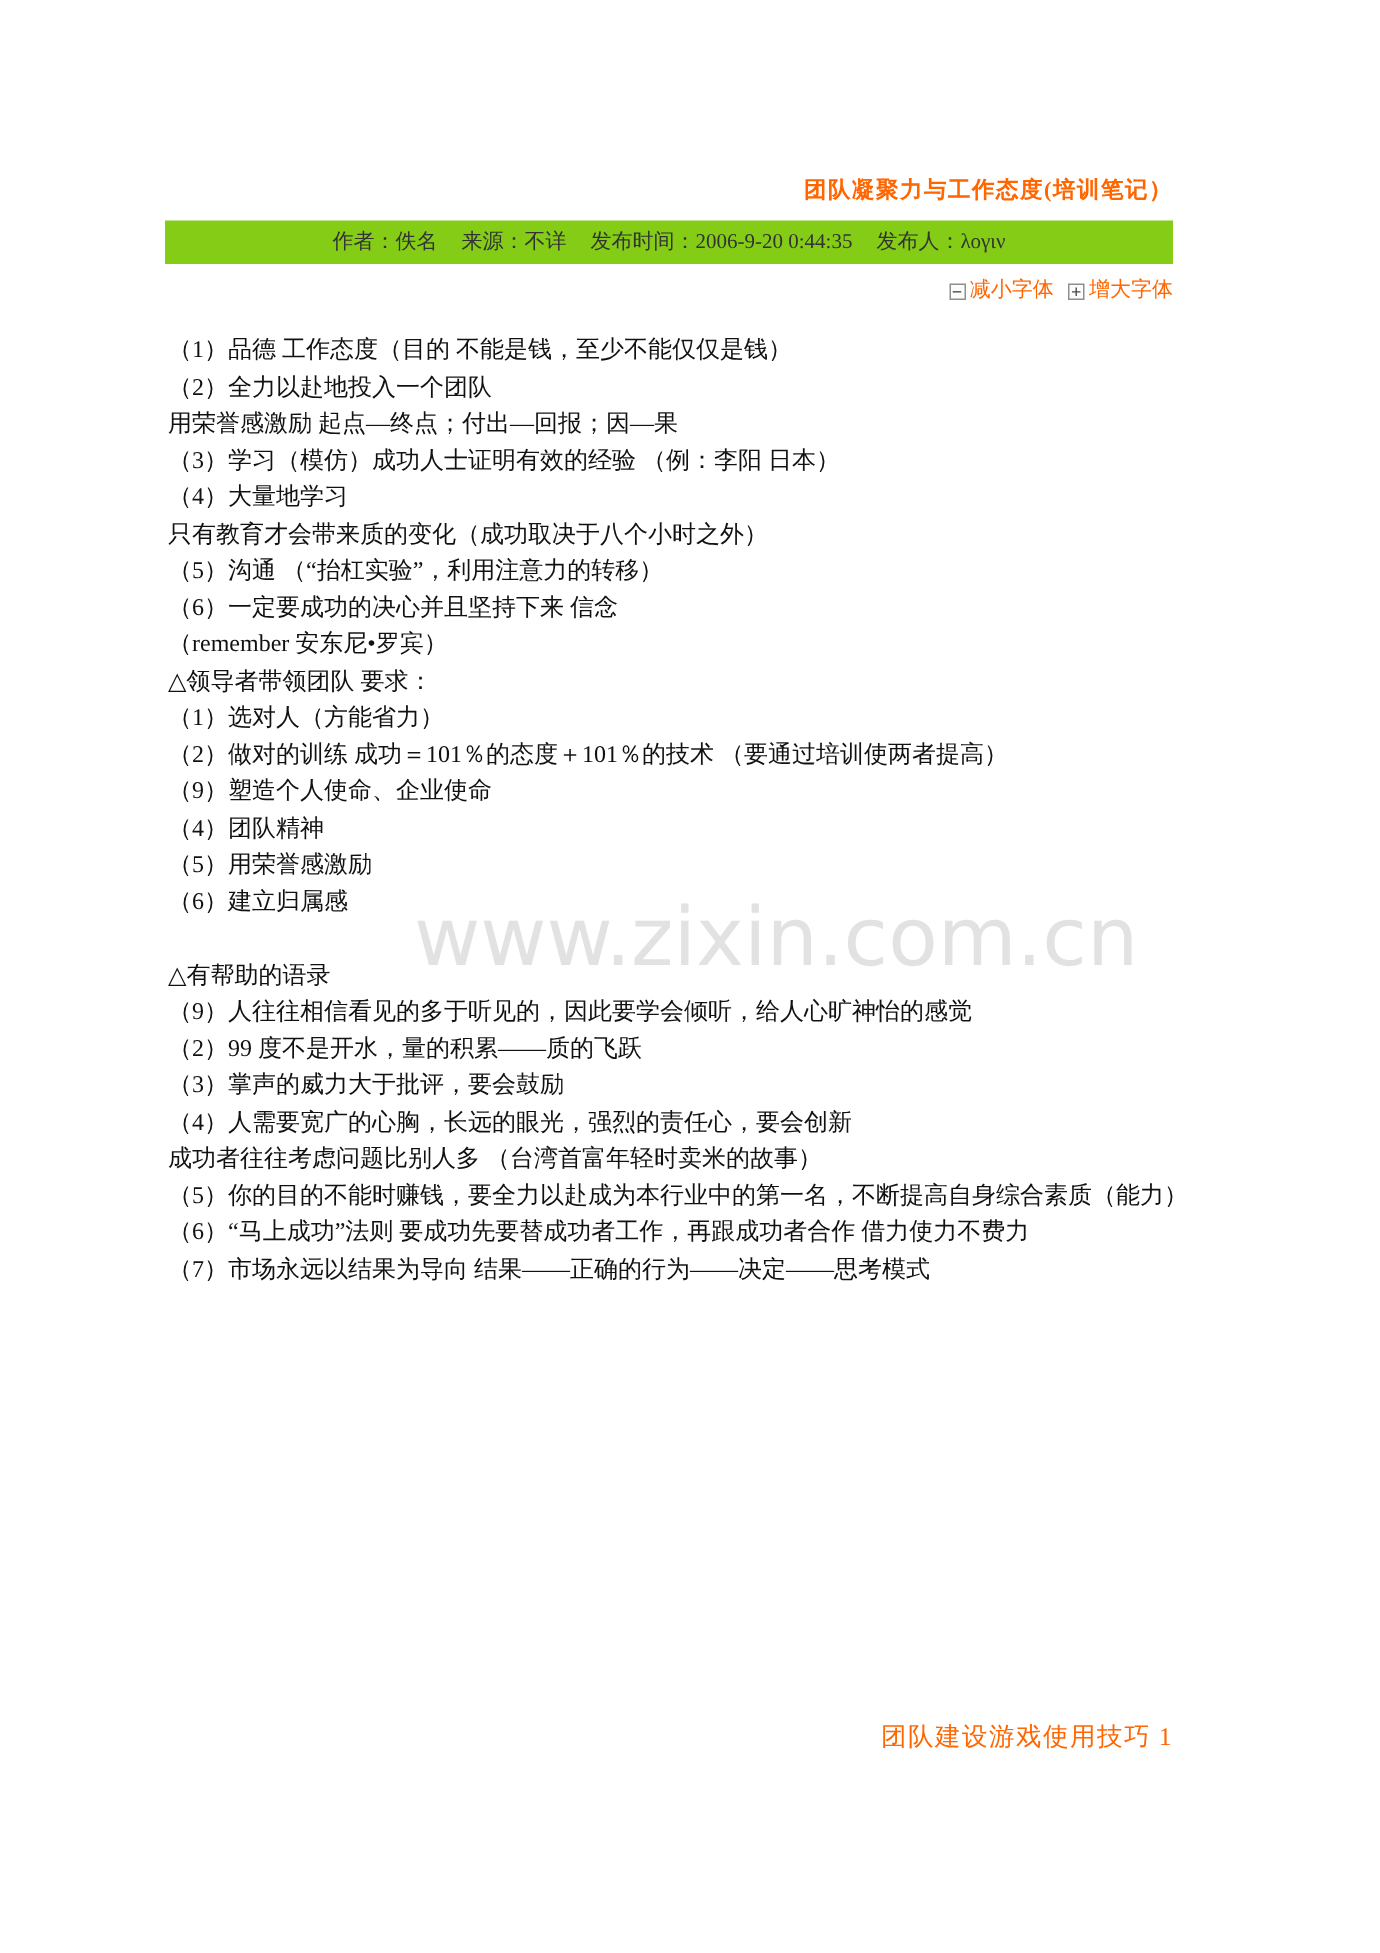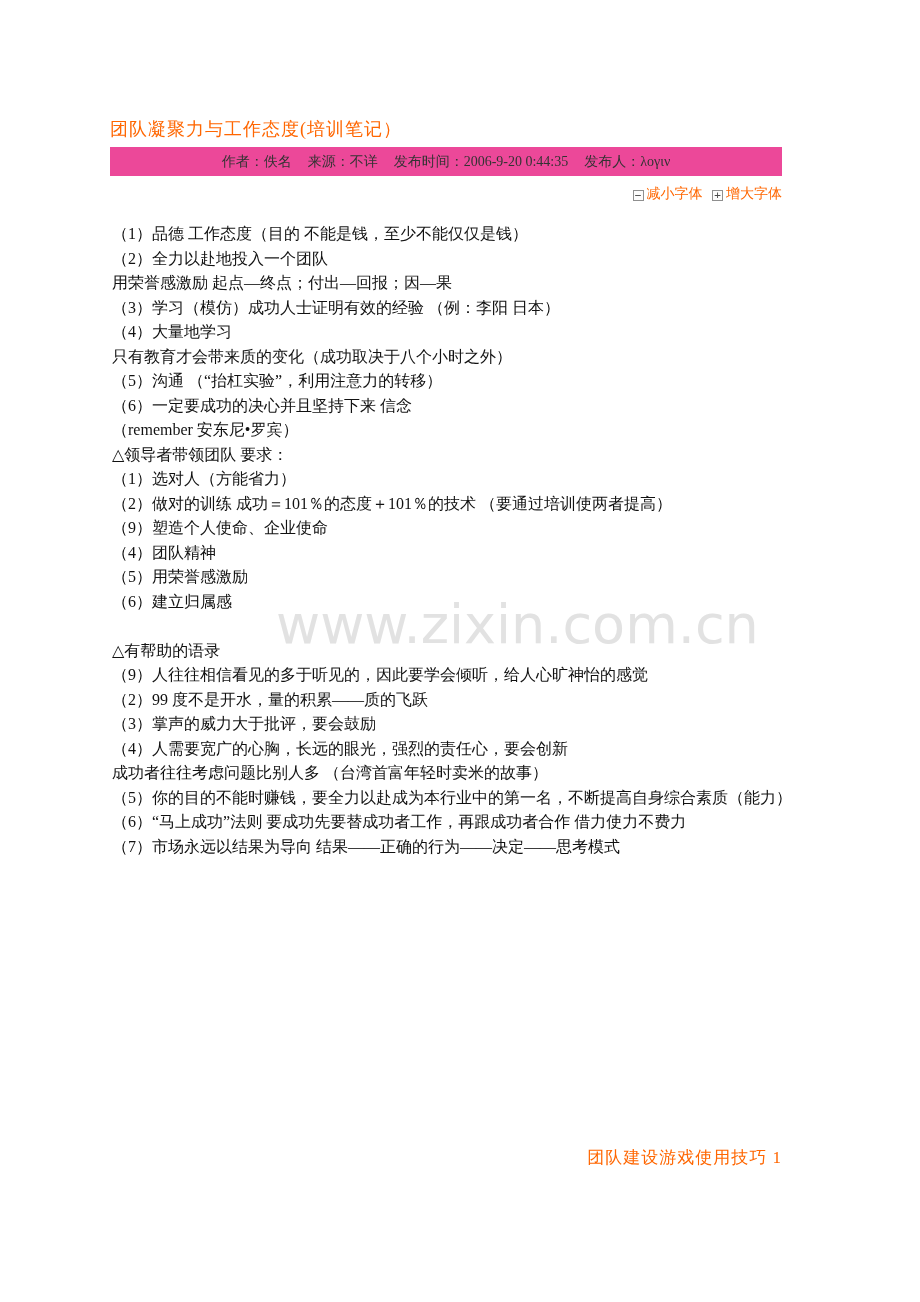--- a/index.html
+++ b/index.html
@@ -3,22 +3,22 @@
 <meta charset="utf-8">
 <style>
   html,body{margin:0;padding:0;}
   body{
     width:920px;height:1302px;position:relative;background:#ffffff;
     font-family:"Liberation Serif","DejaVu Serif",serif;
     overflow:hidden;
   }
   .content{position:absolute;left:110px;top:0;width:672px;}
   .doc-title{
-    position:absolute;top:117px;left:0;width:100%;text-align:left;
-    font-size:18px;letter-spacing:1px;
+    position:absolute;top:117px;left:0;width:100%;text-align:right;
+    font-size:15px;letter-spacing:1px;font-weight:bold;
   }
   .meta-bar{
     position:absolute;top:147px;left:0;width:100%;height:29px;
     text-align:center;font-size:14px;line-height:29px;color:#333333;
   }
   .meta-item{display:inline-block;margin:0 8px;white-space:nowrap;}
   .font-controls{
     position:absolute;top:185px;right:0;height:18px;line-height:18px;
     font-size:14px;text-align:right;white-space:nowrap;
   }
@@ -47,21 +47,21 @@
 </style>
 </head>
 <body>
 
 <div class="watermark" style="color: rgb(226, 226, 226); margin-left: 40px;">www.zixin.com.cn</div>
 
 <div class="content">
 
   <div class="doc-title" style="color: rgb(255, 102, 0);">团队凝聚力与工作态度(培训笔记）</div>
 
-  <div class="meta-bar" style="background: #ec4899;">
+  <div class="meta-bar" style="background: #84cc16;">
     <span class="meta-item">作者：佚名</span><span class="meta-item">来源：不详</span><span class="meta-item">发布时间：2006-9-20 0:44:35</span><span class="meta-item">发布人：λογιν</span>
   </div>
 
   <div class="font-controls">
     <span class="font-control" style="color: rgb(255, 102, 0);"><span class="icon-box">−</span><span>减小字体</span></span>
     <span class="font-control" style="color: rgb(255, 102, 0);"><span class="icon-box">+</span><span>增大字体</span></span>
   </div>
 
   <div class="body-text" style="color: rgb(17, 17, 17);">
       <div class="line">（1）品德 工作态度（目的 不能是钱，至少不能仅仅是钱）</div>

